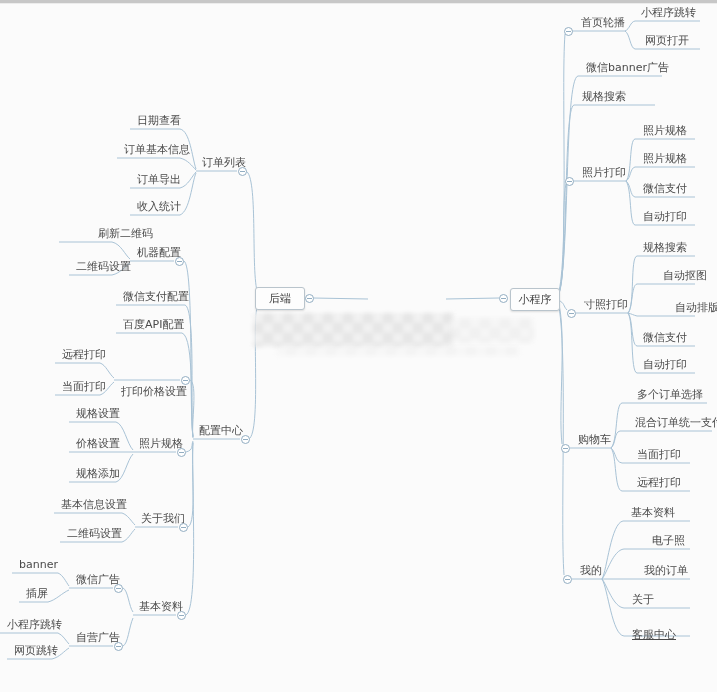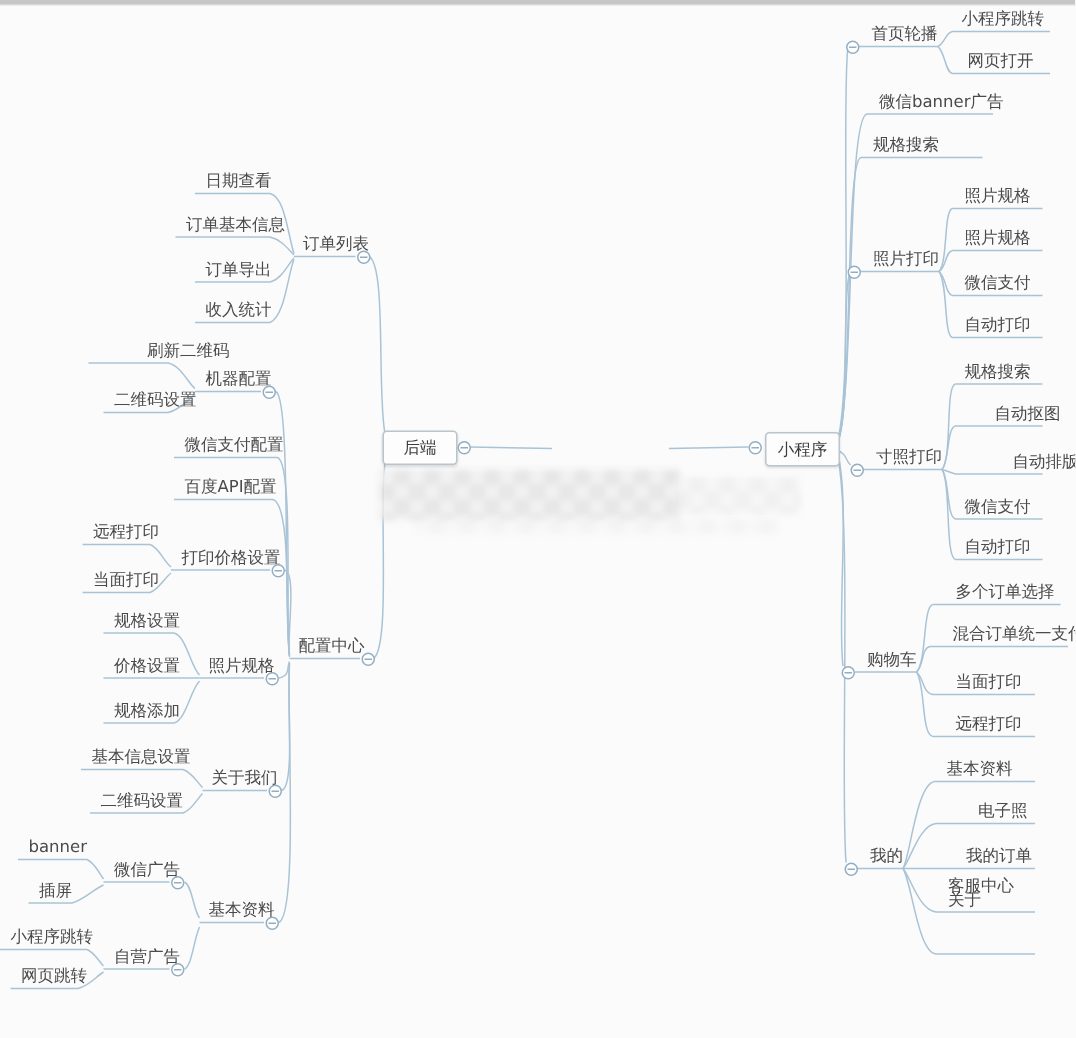--- a/index.html
+++ b/index.html
@@ -126,21 +126,21 @@
   <div class="lbl" style="left:124px;top:143px;">订单基本信息</div>
   <div class="lbl" style="left:137px;top:173px;">订单导出</div>
   <div class="lbl" style="left:137px;top:200px;">收入统计</div>
 
   <div class="lbl" style="left:199px;top:424px;">配置中心</div>
   <div class="lbl" style="left:137px;top:246px;">机器配置</div>
   <div class="lbl" style="left:78px;top:227px;margin-left:20px;">刷新二维码</div>
   <div class="lbl" style="left:76px;top:260px;">二维码设置</div>
   <div class="lbl" style="left:123px;top:290px;">微信支付配置</div>
   <div class="lbl" style="left:123px;top:318px;">百度API配置</div>
-  <div class="lbl" style="left:121px;top:365px;text-align:right;">打印价格设置</div>
+  <div class="lbl" style="left:121px;top:385px;text-align:right;">打印价格设置</div>
   <div class="lbl" style="left:62px;top:348px;">远程打印</div>
   <div class="lbl" style="left:62px;top:380px;">当面打印</div>
   <div class="lbl" style="left:139px;top:437px;">照片规格</div>
   <div class="lbl" style="left:76px;top:407px;">规格设置</div>
   <div class="lbl" style="left:76px;top:437px;">价格设置</div>
   <div class="lbl" style="left:76px;top:467px;">规格添加</div>
   <div class="lbl" style="left:141px;top:512px;">关于我们</div>
   <div class="lbl" style="left:61px;top:498px;">基本信息设置</div>
   <div class="lbl" style="left:67px;top:527px;">二维码设置</div>
   <div class="lbl" style="left:139px;top:600px;">基本资料</div>
@@ -170,21 +170,21 @@
   <div class="lbl" style="left:578px;top:433px;">购物车</div>
   <div class="lbl" style="left:637px;top:388px;">多个订单选择</div>
   <div class="lbl" style="left:635px;top:416px;">混合订单统一支付</div>
   <div class="lbl" style="left:637px;top:448px;">当面打印</div>
   <div class="lbl" style="left:637px;top:476px;">远程打印</div>
   <div class="lbl" style="left:580px;top:564px;">我的</div>
   <div class="lbl" style="left:631px;top:506px;">基本资料</div>
   <div class="lbl" style="left:632px;top:534px;padding-left:20px;">电子照</div>
   <div class="lbl" style="left:644px;top:564px;">我的订单</div>
   <div class="lbl" style="left:632px;top:593px;">关于</div>
-  <div class="lbl" style="left:632px;top:584px;">客服中心</div>
+  <div class="lbl" style="left:632px;top:628px;text-decoration:underline;">客服中心</div>
 
   <div class="toggle" style="left:305px;top:294px;"></div>
   <div class="toggle" style="left:499px;top:294px;"></div>
   <div class="toggle" style="left:238px;top:167px;"></div>
   <div class="toggle" style="left:241px;top:435px;"></div>
   <div class="toggle" style="left:175px;top:257px;"></div>
   <div class="toggle" style="left:181px;top:376px;"></div>
   <div class="toggle" style="left:177px;top:448px;"></div>
   <div class="toggle" style="left:179px;top:523px;"></div>
   <div class="toggle" style="left:177px;top:611px;"></div>

